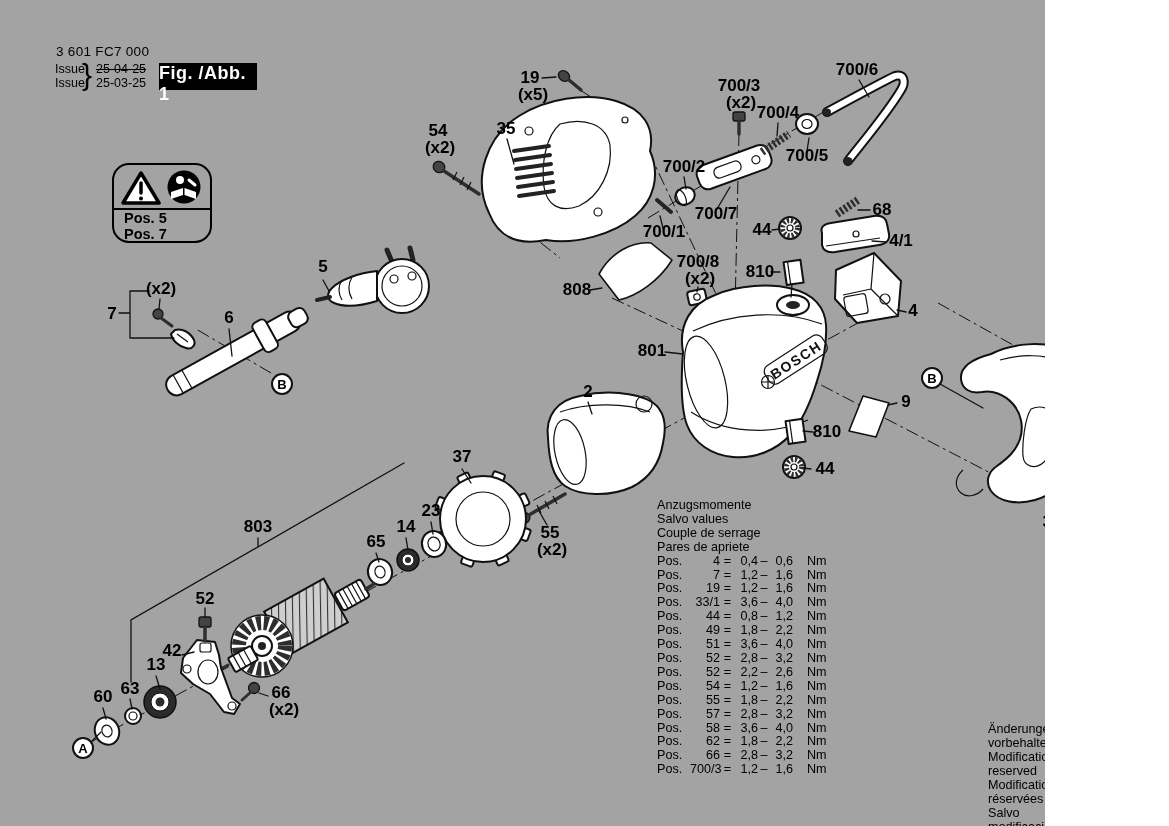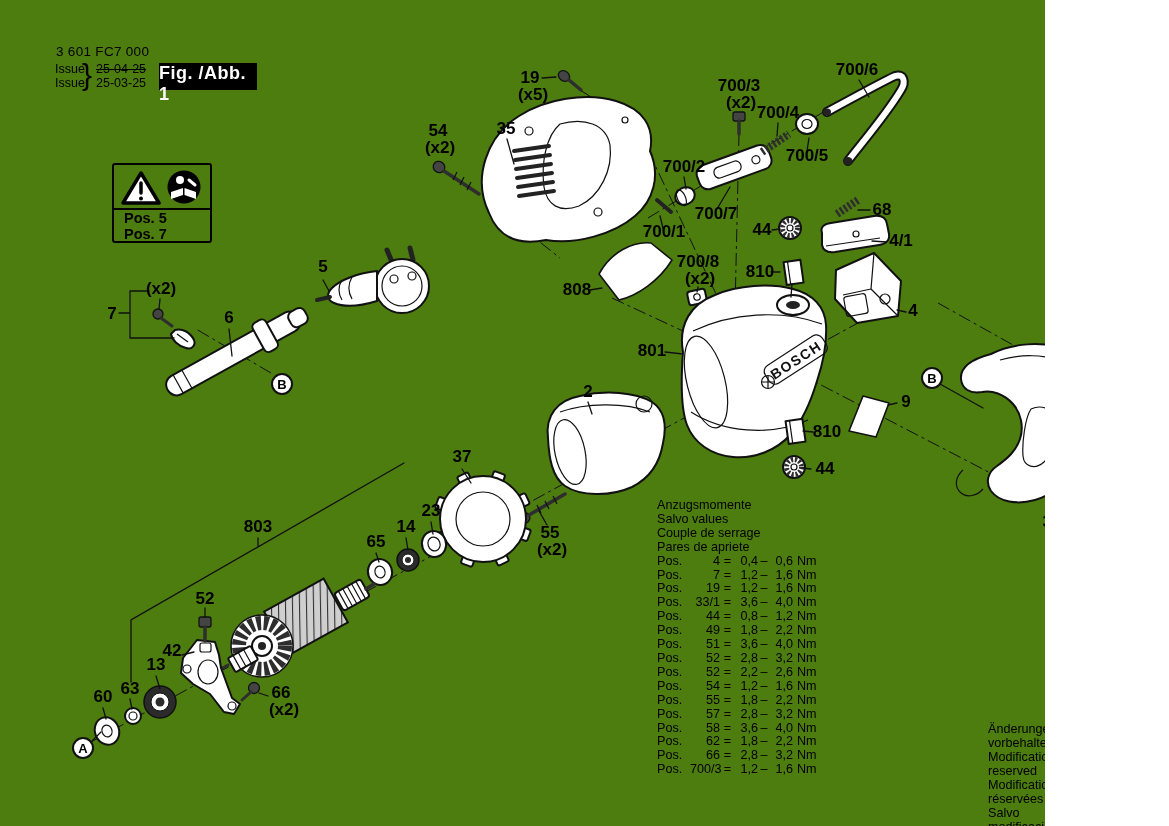--- a/index.html
+++ b/index.html
@@ -1,39 +1,39 @@
 <!DOCTYPE html>
 <html><head>
 <meta charset="utf-8">
 <style>
   html,body{margin:0;padding:0;background:#fff;}
-  #page{position:relative;width:1045px;height:826px;background:#4d7c0f;overflow:hidden;
+  #page{position:relative;width:1045px;height:826px;background:#a3a3a3;overflow:hidden;
         font-family:"Liberation Sans",sans-serif;color:#000;}
   .abs{position:absolute;}
   
   #type-number{left:56px;top:44px;font-size:13.5px;letter-spacing:.3px;}
   #stand-issue{left:55px;top:62px;font-size:12.5px;line-height:14px;}
   #brace{left:82px;top:58px;font-size:30px;font-weight:400;line-height:34px;}
   #dates{left:96px;top:62px;font-size:12.5px;line-height:14px;}
   .strike{text-decoration:line-through;}
   #fig-box{left:159px;top:63px;width:98px;height:27px;background:#000;color:#fff;
            display:flex;justify-content:center;
            font-size:18px;font-weight:bold;letter-spacing:.5px;}
   
-  #warn-box{left:112px;top:163px;width:96px;height:76px;border:2.5px solid #000;border-radius:3px;}
+  #warn-box{left:112px;top:163px;width:96px;height:76px;border:2.5px solid #000;border-radius:17px;}
   #warn-icons{position:absolute;left:0;top:0;width:100%;height:43px;border-bottom:2px solid #000;}
   #warn-pos{position:absolute;left:10px;top:45px;font-size:14.5px;font-weight:bold;line-height:16px;}
   
   #torque{left:657px;top:499px;font-size:12.6px;line-height:13.9px;}
   .trow{display:grid;grid-template-columns:33px 30px 15px 23px 12px 23px 8px;}
   .tr-pos{text-align:left;}
   .tr-val,.tr-min,.tr-max{text-align:right;}
   .tr-eq{text-align:center;}
   .tr-dash{text-align:center;}
-  .tr-unit{text-align:left;padding-left:4px;}
+  .tr-unit{text-align:left;padding-left:14px;}
   
   #footnotes{left:988px;top:722px;font-size:12.6px;line-height:14px;}
   
   svg text{font-family:"Liberation Sans",sans-serif;}
   .lbl{font-size:17px;font-weight:bold;text-anchor:middle;fill:#000;}
   .co-letter{font-size:13px;font-weight:bold;text-anchor:middle;fill:#000;}
   .bosch-text{font-size:14px;font-weight:bold;letter-spacing:1.5px;text-anchor:middle;fill:#111;}
   .outline{fill:#fff;stroke:#111;stroke-width:2;stroke-linejoin:round;stroke-linecap:round;}
   .thin{fill:none;stroke:#111;stroke-width:1.2;stroke-linejoin:round;}
   .ld{fill:none;stroke:#111;stroke-width:1.3;stroke-linecap:round;}

